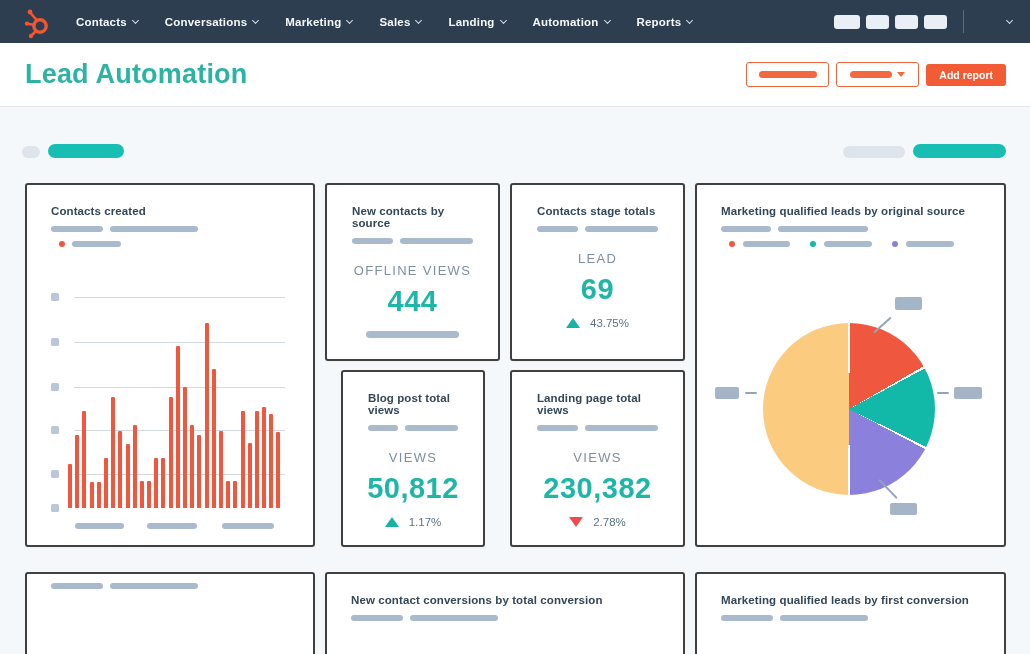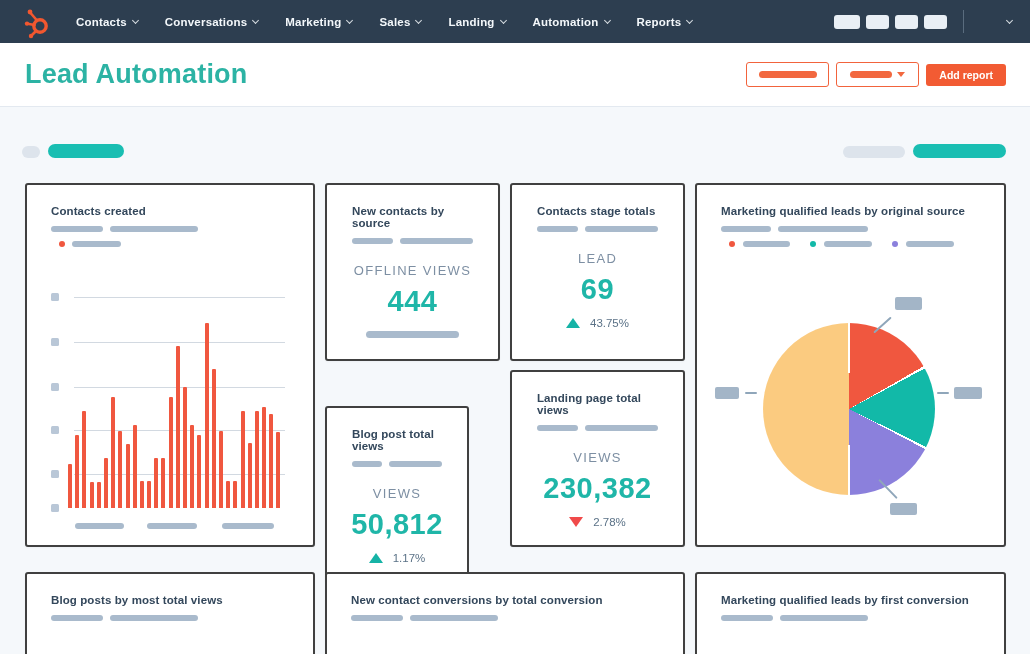--- a/index.html
+++ b/index.html
@@ -244,21 +244,21 @@
   <div class="stat-body">
     <div class="stat-label">LEAD</div>
     <div class="stat-value">69</div>
     <div class="delta-row">
       <div class="tri-up"></div>
       <div class="delta-text">43.75%</div>
     </div>
   </div>
 </div>
 
-<div class="card" style="left:325px; top:370px; width:144px; height:177px;margin-top:36px;">
+<div class="card" style="left:341px; top:370px; width:144px; height:177px;">
   <div class="card-title" style="margin:20px 25px 0;">Blog post total views</div>
   <div class="sub-pills" style="margin:9px 25px 0;">
     <div class="pill" style="width:43px;"></div>
     <div class="pill" style="width:77px;"></div>
   </div>
   <div class="stat-body">
     <div class="stat-label">VIEWS</div>
     <div class="stat-value">50,812</div>
     <div class="delta-row">
       <div class="tri-up"></div>
@@ -305,21 +305,20 @@
     <div class="callout" style="left:257px; top:202px; width:28px; height:12px;"></div>
     <div class="callout-line" style="left:240px; top:207px; width:12px; height:2px;"></div>
     <div class="callout" style="left:18px; top:202px; width:24px; height:12px;"></div>
     <div class="callout-line" style="left:48px; top:207px; width:12px; height:2px;"></div>
     <div class="callout" style="left:193px; top:318px; width:27px; height:12px;"></div>
     <div class="callout-line" style="left:178px; top:303px; width:26px; height:2px; transform:rotate(46deg);"></div>
   </div>
 </div>
 
 <div class="card" style="left:25px; top:572px; width:290px; height:120px;">
-  <div class="card-title">Blog posts by most total views</div>
   <div class="sub-pills">
     <div class="pill" style="width:52px;"></div>
     <div class="pill" style="width:88px;"></div>
   </div>
 </div>
 
 <div class="card" style="left:325px; top:572px; width:360px; height:120px;">
   <div class="card-title">New contact conversions by total conversion</div>
   <div class="sub-pills">
     <div class="pill" style="width:52px;"></div>

